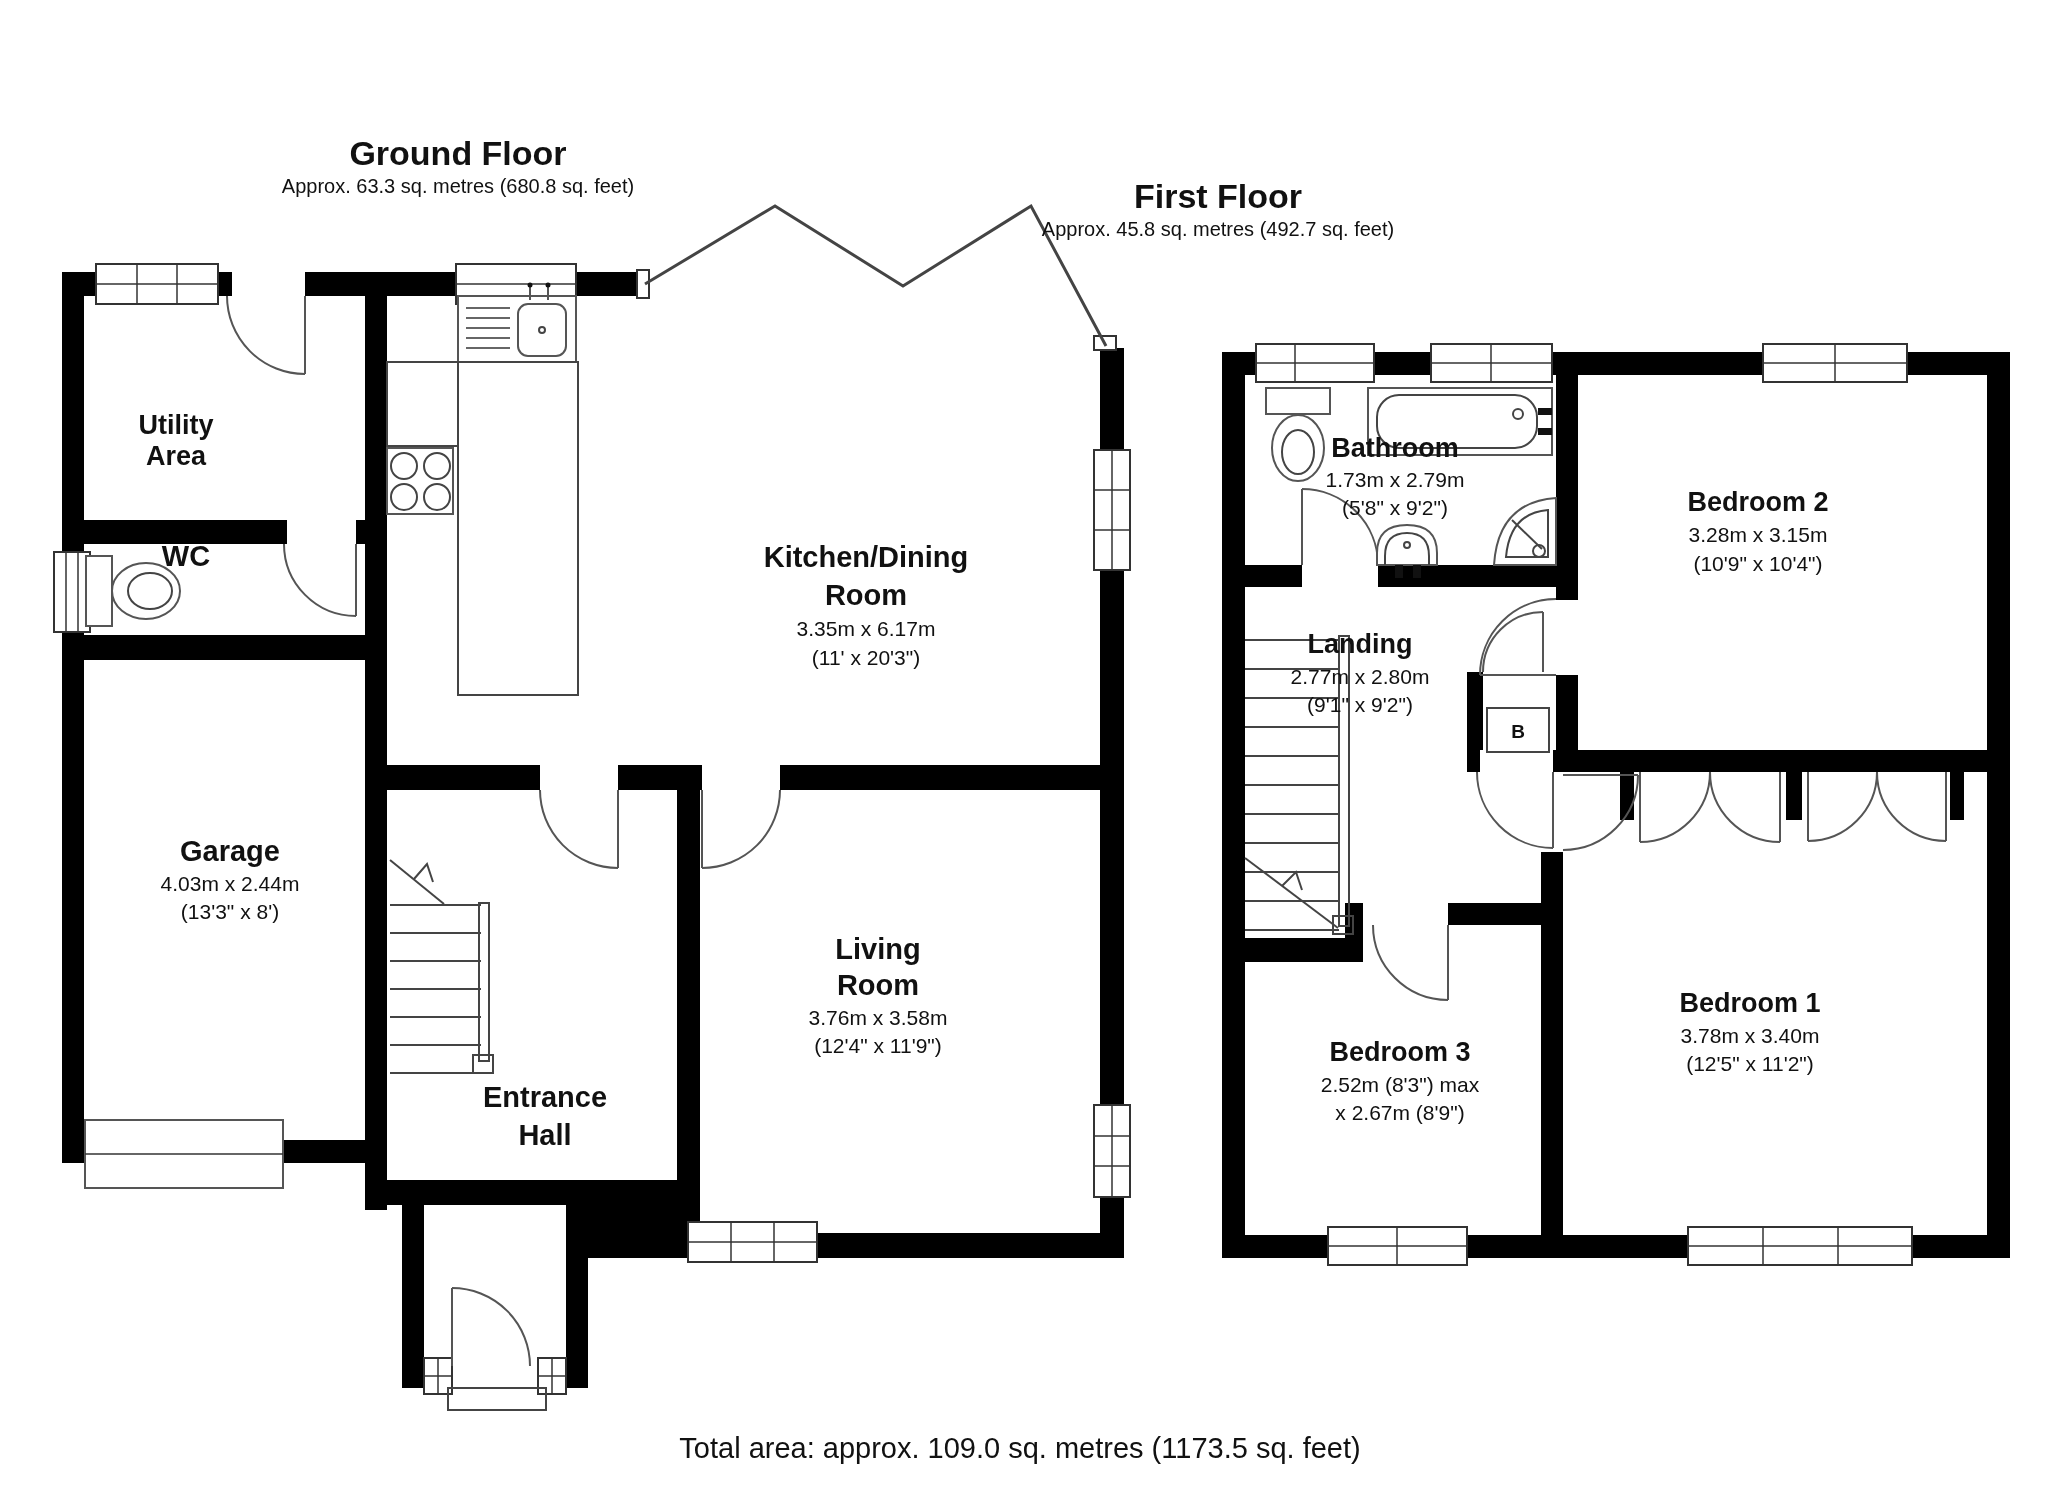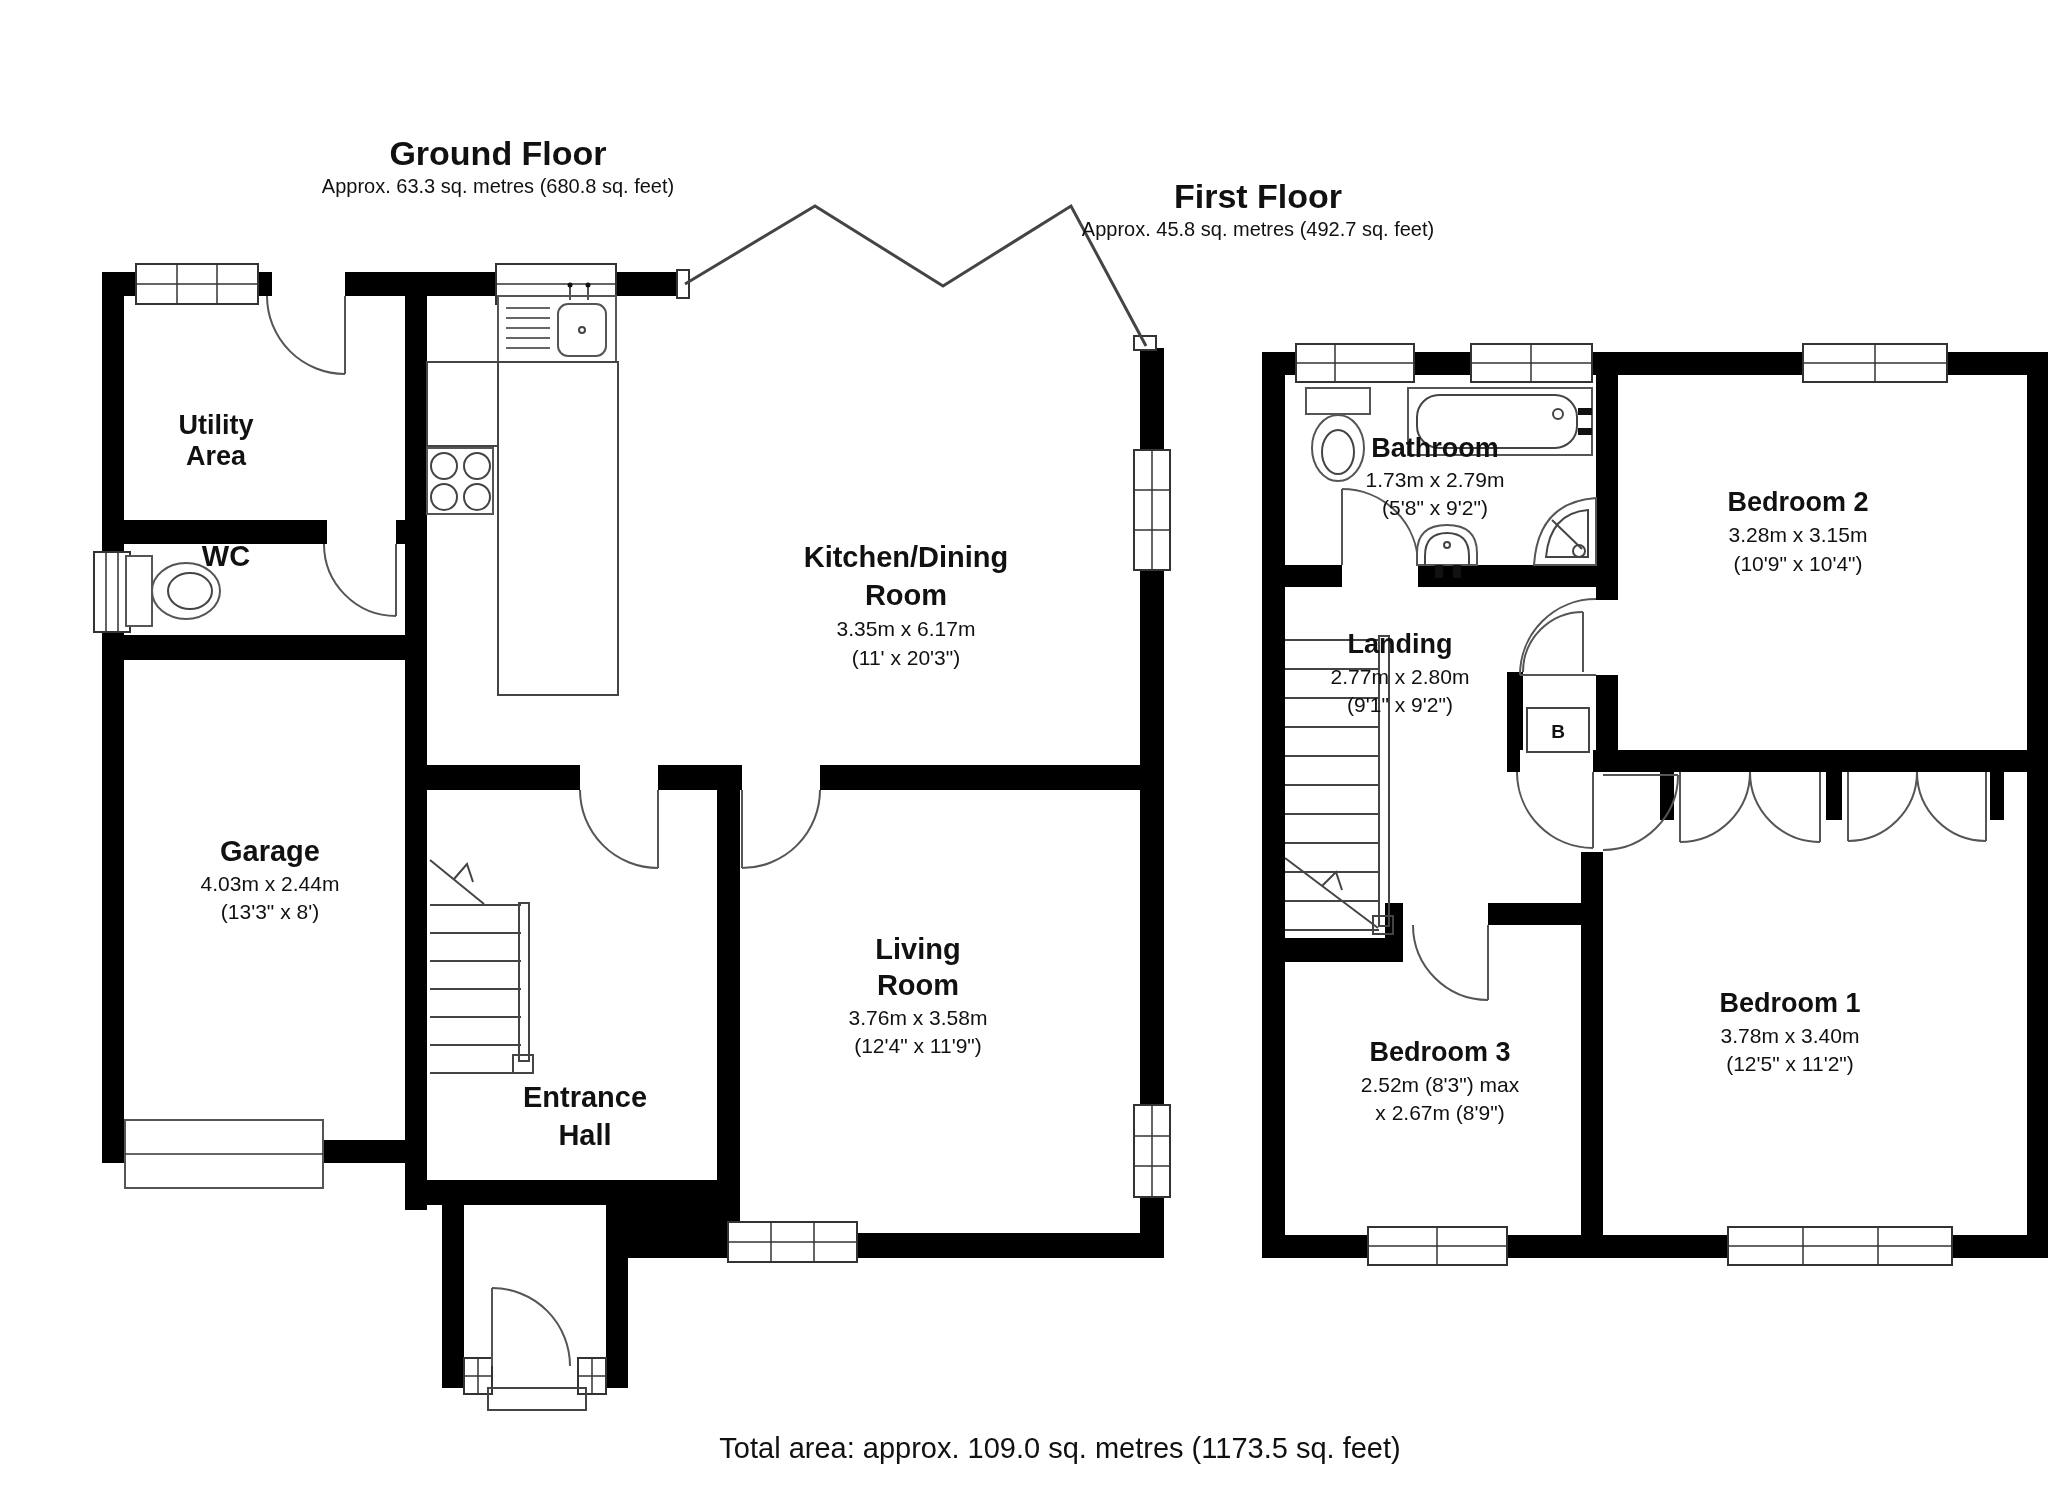--- a/index.html
+++ b/index.html
@@ -1,17 +1,17 @@
 <!DOCTYPE html>
 <html><head>
 <meta charset="utf-8">
 <style>
   html,body{margin:0;padding:0;background:#fff;}
   .page{width:1752px;height:1489px;position:relative;background:#fff;
-        font-family:"Liberation Sans", sans-serif;margin-left:40px;}
+        font-family:"Liberation Sans", sans-serif;}
   svg{display:block;}
   text{fill:#111;}
   .title{font-size:34px;font-weight:bold;}
   .subtitle{font-size:20px;}
   .room-name{font-size:27px;font-weight:bold;}
   .room-name-lg{font-size:29px;font-weight:bold;}
   .room-dim{font-size:21px;}
   .footer{font-size:29px;}
   .b-label{font-size:19px;font-weight:bold;}
   .wall{fill:#000;stroke:none;}

